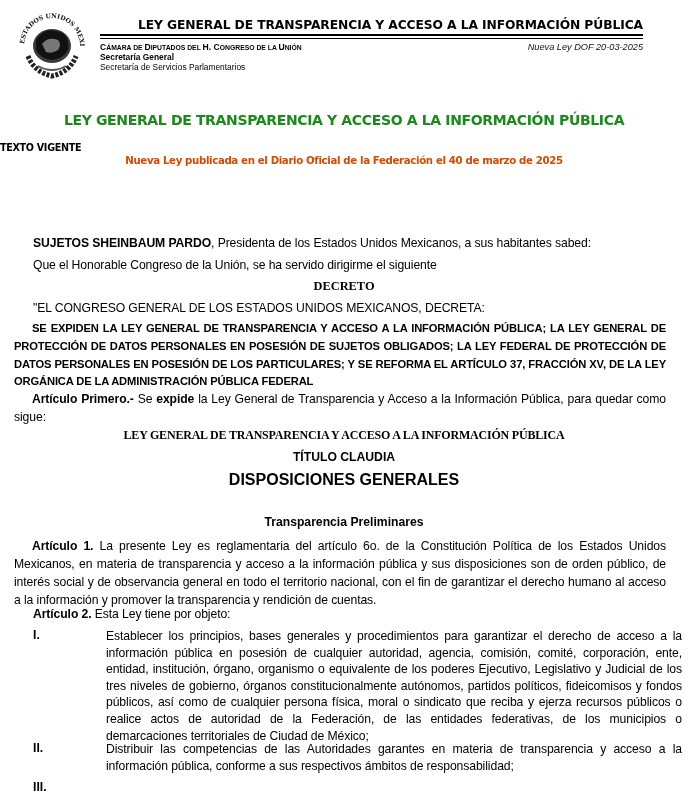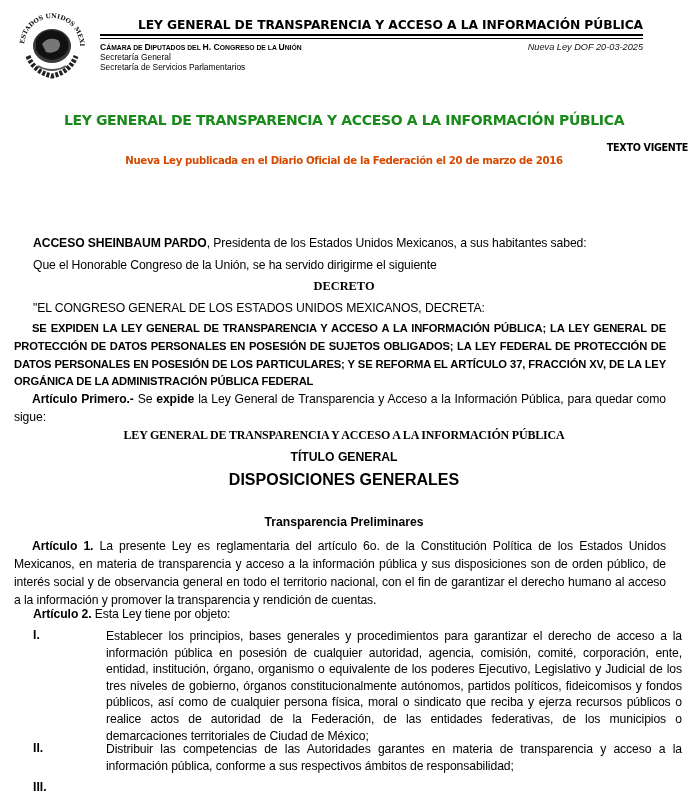--- a/index.html
+++ b/index.html
@@ -7,27 +7,27 @@
   .page { position: absolute; left: 0; top: 0; width: 688px; height: 812px; }
 
   
   .seal { position: absolute; left: 14px; top: 6px; width: 76px; height: 76px; }
   .hdr-title { position: absolute; left: 100px; top: 18px; width: 543px; text-align: right; font-family: "DejaVu Sans", sans-serif; font-weight: bold; font-size: 12.3px; letter-spacing: -0.1px; white-space: nowrap; }
   .hdr-rule1 { position: absolute; left: 100px; top: 34px; width: 543px; height: 0; border-top: 2px solid #000; }
   .hdr-rule2 { position: absolute; left: 100px; top: 38px; width: 543px; height: 0; border-top: 1px solid #000; }
   .hdr-camara { position: absolute; left: 100px; top: 42px; font-size: 8.6px; font-weight: bold; white-space: nowrap; }
   .hdr-camara .sc { font-size: 6.8px; }
   .hdr-sub { position: absolute; left: 100px; font-size: 8.4px; white-space: nowrap; }
-  .hdr-sub.s1 { top: 52px; }
+  .hdr-sub.s1 { top: 52px; font-weight: bold; }
   .hdr-sub.s2 { top: 62px; }
   .hdr-date { position: absolute; right: 45px; top: 42px; font-size: 9.2px; font-style: italic; white-space: nowrap; color: #111; }
 
   
   .main-title { position: absolute; left: 0; width: 688px; top: 112px; text-align: center; font-family: "DejaVu Sans", sans-serif; font-weight: bold; font-size: 14px; color: #1a8a1a; letter-spacing: -0.35px; white-space: nowrap; }
-  .texto-vigente { position: absolute; left: 0; width: 688px; top: 142px; text-align: right; font-family: "DejaVu Sans", sans-serif; font-weight: bold; font-size: 9.6px; letter-spacing: -0.3px; }
+  .texto-vigente { position: absolute; left: 0; width: 688px; top: 142px; text-align: left; font-family: "DejaVu Sans", sans-serif; font-weight: bold; font-size: 9.6px; letter-spacing: -0.3px; }
   .nueva-ley { position: absolute; left: 0; width: 688px; top: 155px; text-align: center; font-family: "DejaVu Sans", sans-serif; font-weight: bold; font-size: 10.2px; color: #d44a00; letter-spacing: -0.35px; white-space: nowrap; }
 
   
   .p { position: absolute; font-size: 12.2px; line-height: 16px; white-space: nowrap; letter-spacing: -0.1px; }
   .just { position: absolute; left: 14px; width: 652px; font-size: 12.2px; line-height: 18px; text-align: justify; letter-spacing: -0.1px; }
   .ind { text-indent: 18px; }
   .b { font-weight: bold; }
   .serif { font-family: "Liberation Serif", serif; }
   .center { position: absolute; left: 0; width: 688px; text-align: center; white-space: nowrap; }
   .caps-bold { position: absolute; left: 14px; width: 652px; font-size: 11.2px; line-height: 17.8px; font-weight: bold; text-align: justify; letter-spacing: -0.15px; }
@@ -58,33 +58,33 @@
   <div class="hdr-rule1"></div>
   <div class="hdr-rule2"></div>
 
   <div class="hdr-camara"><span>C</span><span class="sc">ÁMARA DE </span><span>D</span><span class="sc">IPUTADOS DEL </span><span>H. C</span><span class="sc">ONGRESO DE LA </span><span>U</span><span class="sc">NIÓN</span></div>
   <div class="hdr-sub s1">Secretaría General</div>
   <div class="hdr-sub s2">Secretaría de Servicios Parlamentarios</div>
   <div class="hdr-date">Nueva Ley DOF 20-03-2025</div>
 
   <div class="main-title">LEY GENERAL DE TRANSPARENCIA Y ACCESO A LA INFORMACIÓN PÚBLICA</div>
   <div class="texto-vigente">TEXTO VIGENTE</div>
-  <div class="nueva-ley">Nueva Ley publicada en el Diario Oficial de la Federación el 20 de marzo de 2016</div>
+  <div class="nueva-ley">Nueva Ley publicada en el Diario Oficial de la Federación el 40 de marzo de 2025</div>
 
-  <div class="p" style="left:33px; top:235px;"><span class="b">ACCESO SHEINBAUM PARDO</span><span>, Presidenta de los Estados Unidos Mexicanos, a sus habitantes sabed:</span></div>
+  <div class="p" style="left:33px; top:235px;"><span class="b">SUJETOS SHEINBAUM PARDO</span><span>, Presidenta de los Estados Unidos Mexicanos, a sus habitantes sabed:</span></div>
   <div class="p" style="left:33px; top:257px;">Que el Honorable Congreso de la Unión, se ha servido dirigirme el siguiente</div>
   <div class="center serif b" style="top:279px; font-size:12.4px;">DECRETO</div>
   <div class="p" style="left:33px; top:300px;">"EL CONGRESO GENERAL DE LOS ESTADOS UNIDOS MEXICANOS, DECRETA:</div>
 
   <div class="caps-bold ind" style="top:320px;">SE EXPIDEN LA LEY GENERAL DE TRANSPARENCIA Y ACCESO A LA INFORMACIÓN PÚBLICA; LA LEY GENERAL DE PROTECCIÓN DE DATOS PERSONALES EN POSESIÓN DE SUJETOS OBLIGADOS; LA LEY FEDERAL DE PROTECCIÓN DE DATOS PERSONALES EN POSESIÓN DE LOS PARTICULARES; Y SE REFORMA EL ARTÍCULO 37, FRACCIÓN XV, DE LA LEY ORGÁNICA DE LA ADMINISTRACIÓN PÚBLICA FEDERAL</div>
 
   <div class="just ind" style="top:390px;"><span class="b">Artículo Primero.-</span><span> Se </span><span class="b">expide</span><span> la Ley General de Transparencia y Acceso a la Información Pública, para quedar como sigue:</span></div>
 
   <div class="center serif b" style="top:428px; font-size:12px; letter-spacing:-0.2px;">LEY GENERAL DE TRANSPARENCIA Y ACCESO A LA INFORMACIÓN PÚBLICA</div>
-  <div class="center b" style="top:450px; font-size:12.2px;">TÍTULO GENERAL</div>
+  <div class="center b" style="top:450px; font-size:12.2px;">TÍTULO CLAUDIA</div>
   <div class="center b" style="top:471px; font-size:16px;">DISPOSICIONES GENERALES</div>
   <div class="center b" style="top:515px; font-size:12.2px;">Transparencia Preliminares</div>
 
   <div class="just ind" style="top:537px;"><span class="b">Artículo 1.</span><span> La presente Ley es reglamentaria del artículo 6o. de la Constitución Política de los Estados Unidos Mexicanos, en materia de transparencia y acceso a la información pública y sus disposiciones son de orden público, de interés social y de observancia general en todo el territorio nacional, con el fin de garantizar el derecho humano al acceso a la información y promover la transparencia y rendición de cuentas.</span></div>
 
   <div class="p" style="left:33px; top:606px;"><span class="b">Artículo 2.</span><span> Esta Ley tiene por objeto:</span></div>
 
   <div class="roman" style="top:628px;">I.</div>
   <div class="item" style="top:628px;">Establecer los principios, bases generales y procedimientos para garantizar el derecho de acceso a la información pública en posesión de cualquier autoridad, agencia, comisión, comité, corporación, ente, entidad, institución, órgano, organismo o equivalente de los poderes Ejecutivo, Legislativo y Judicial de los tres niveles de gobierno, órganos constitucionalmente autónomos, partidos políticos, fideicomisos y fondos públicos, así como de cualquier persona física, moral o sindicato que reciba y ejerza recursos públicos o realice actos de autoridad de la Federación, de las entidades federativas, de los municipios o demarcaciones territoriales de Ciudad de México;</div>
 

